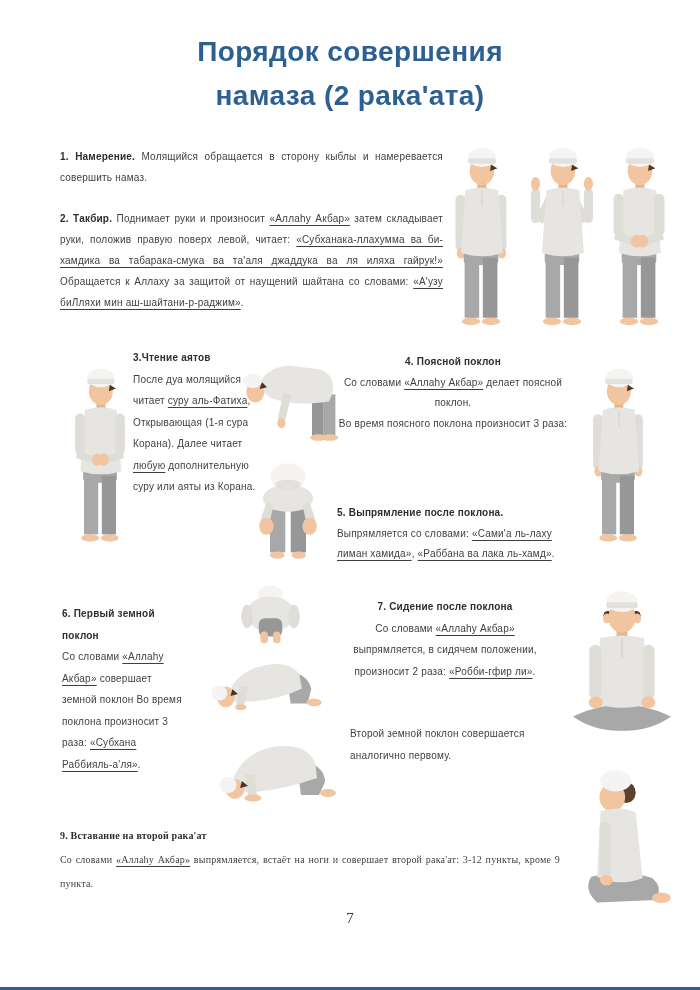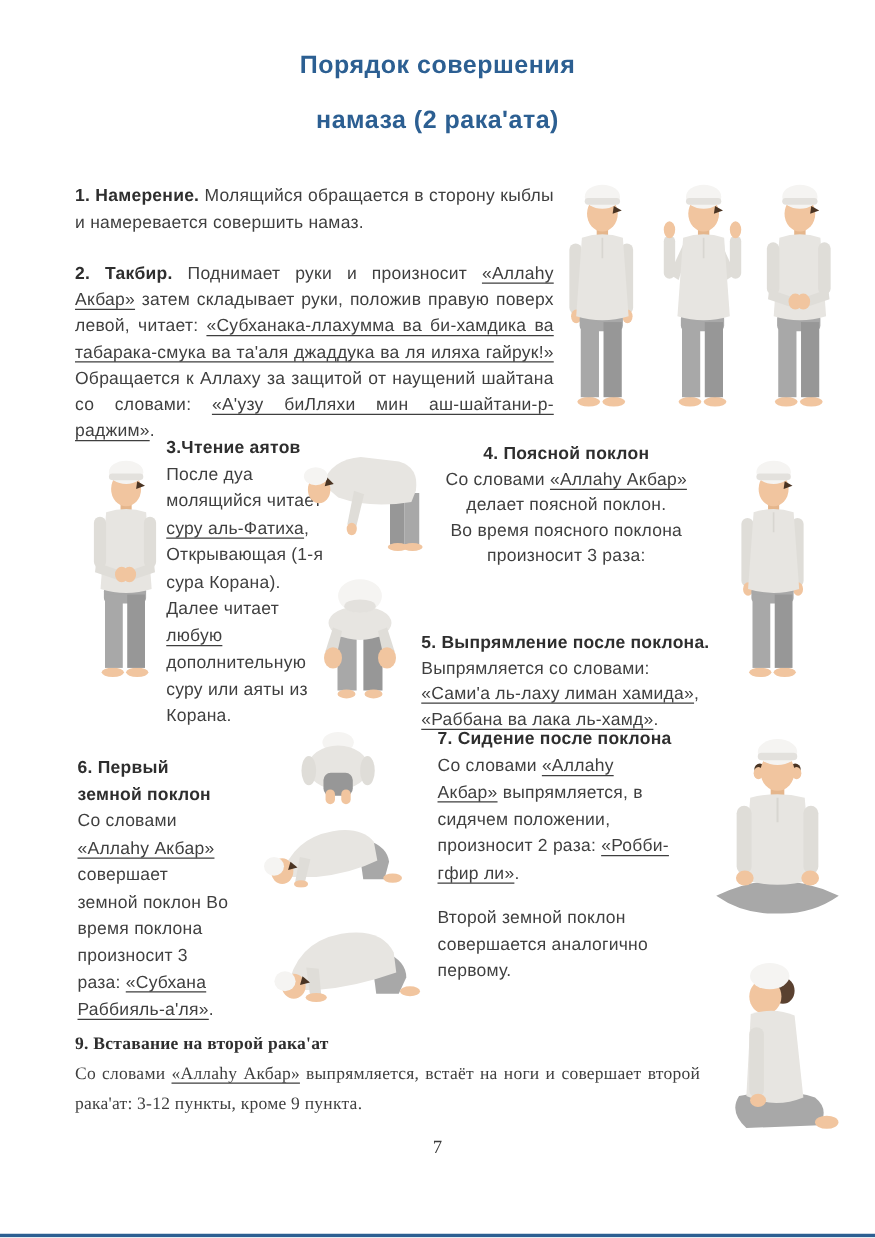--- a/index.html
+++ b/index.html
@@ -7,24 +7,24 @@
     --text:#3F3F3F;
     --label:#2E2E2E;
   }
   html,body{margin:0;padding:0;background:#ffffff;}
   .page{
     position:relative;width:700px;height:990px;background:#ffffff;overflow:hidden;
     font-family:"Liberation Sans", sans-serif;
   }
   .title{
     position:absolute;top:30px;left:0;width:700px;text-align:center;
-    color:var(--blue);font-weight:bold;font-size:20px;line-height:44px;letter-spacing:.4px;
+    color:var(--blue);font-weight:bold;font-size:28px;line-height:44px;letter-spacing:.4px;
   }
   .para{
-    position:absolute;margin:0;font-size:14px;line-height:21px;color:var(--text);
+    position:absolute;margin:0;font-size:10px;line-height:21px;color:var(--text);
     letter-spacing:.2px;
   }
   .just{text-align:justify;}
   .lbl{font-weight:bold;color:var(--label);}
   .blk{display:block;}
   .u{text-decoration:underline;text-underline-offset:3px;text-decoration-thickness:1px;}
   .fig{position:absolute;}
   .fig svg{display:block;width:100%;height:100%;}
   .page-number{
     position:absolute;top:910px;left:0;width:700px;text-align:center;
@@ -61,21 +61,21 @@
   </p>
 
   <p class="para" style="left:337px;top:471px;width:232px;line-height:20.5px;margin-top:32px;">
     <b class="lbl blk">5. Выпрямление после поклона.</b><span>Выпрямляется со словами: </span><span class="u">«Сами'а ль-лаху лиман хамида»</span><span>, </span><span class="u">«Раббана ва лака ль-хамд»</span><span>.</span>
   </p>
 
   <p class="para" style="left:62px;top:579px;width:122px;line-height:21.5px;margin-top:24px;">
     <b class="lbl blk">6. Первый земной поклон</b><span>Со словами </span><span class="u">«Аллаhу Акбар»</span><span> совершает земной поклон Во время поклона произносит 3 раза: </span><span class="u">«Субхана Раббияль-а'ля»</span><span>.</span>
   </p>
 
-  <p class="para" style="left:350px;top:580px;width:190px;line-height:21.5px;">
+  <p class="para" style="left:350px;top:596px;width:190px;line-height:21.5px;text-align:center;">
     <b class="lbl blk">7. Сидение после поклона</b><span>Со словами </span><span class="u">«Аллаhу Акбар»</span><span> выпрямляется, в сидячем положении, произносит 2 раза: </span><span class="u">«Робби-гфир ли»</span><span>.</span>
   </p>
 
   <p class="para" style="left:350px;top:723px;width:200px;line-height:21.5px;">
     <span>Второй земной поклон совершается аналогично первому.</span>
   </p>
 
   <p class="para just" style="left:60px;top:824px;width:500px;line-height:24px;font-family:Liberation Serif, serif;">
     <b class="lbl blk">9. Вставание на второй рака'ат</b><span>Со словами </span><span class="u">«Аллаhу Акбар»</span><span> выпрямляется, встаёт на ноги и совершает второй рака'ат: 3-12 пункты, кроме 9 пункта.</span>
   </p>

